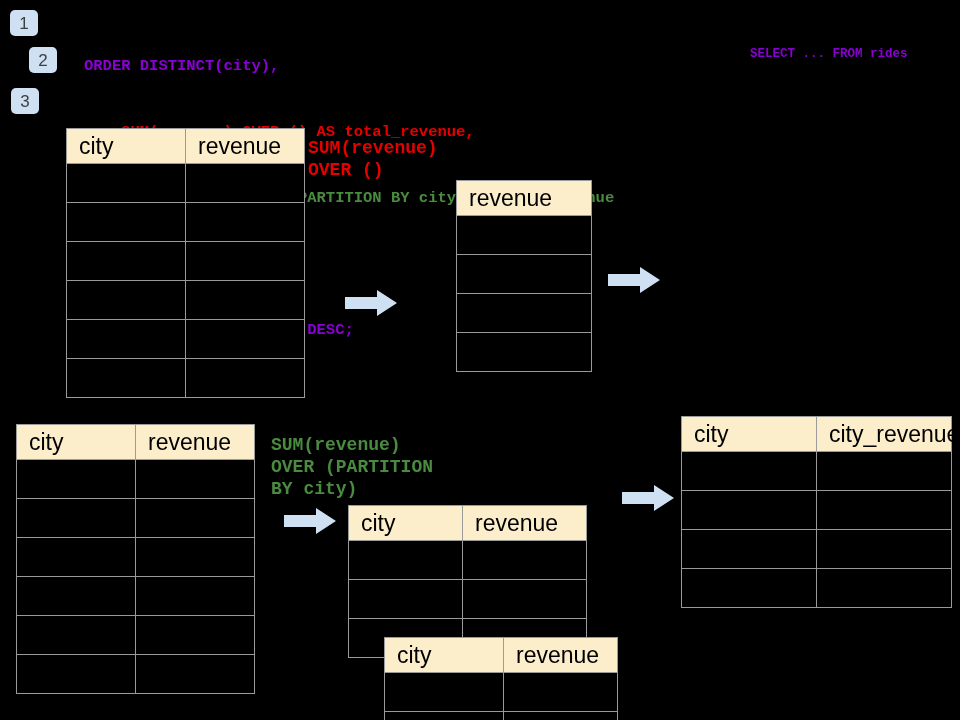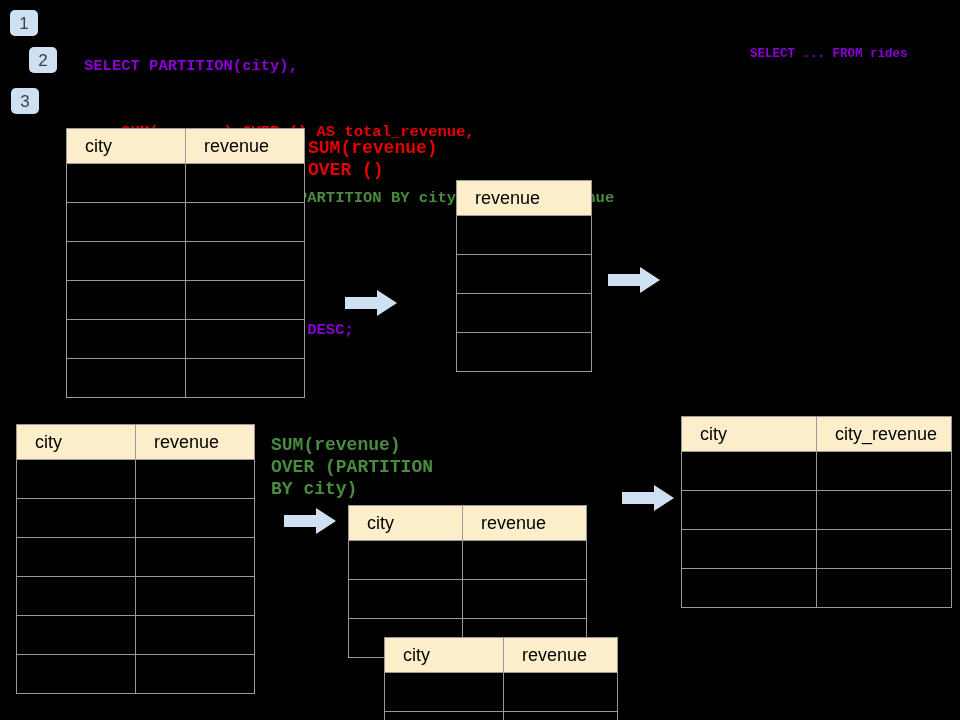--- a/index.html
+++ b/index.html
@@ -74,22 +74,22 @@
   .tbl td {
     border: 1px solid #9a9a9a;
     padding: 0;
     background: #000000;
     height: 38px;
   }
   .tbl td.hdr {
     background: #fceecb;
     color: #000000;
     font-family: "Liberation Sans", sans-serif;
-    font-size: 18px;
-    padding: 0 18px;
+    font-size: 23px;
+    padding: 0 12px;
     height: 34px;
     text-align: left;
     vertical-align: middle;
   }
 
   
   .arrow {
     position: absolute;
     width: 52px;
     height: 30px;
@@ -103,21 +103,21 @@
   <span>1</span>
 </div>
 <div class="step-badge" style="left:29px; top:47px;">
   <span>2</span>
 </div>
 <div class="step-badge" style="left:11px; top:88px;">
   <span>3</span>
 </div>
 
 <div class="sql-block" style="left:84px; top:11px;">
-  <div class="sql-line" style="color: rgb(138, 0, 212);">SELECT PARTITION(city),</div>
+  <div class="sql-line" style="color: rgb(138, 0, 212);">ORDER DISTINCT(city),</div>
   <div class="sql-line" style="color: rgb(230, 0, 0);">    SUM(revenue) OVER () AS total_revenue,</div>
   <div class="sql-line" style="color: rgb(74, 140, 63);">    SUM(revenue) OVER (PARTITION BY city) as city_revenue</div>
   <div class="sql-line" style="color: rgb(138, 0, 212);">  FROM rides</div>
   <div class="sql-line" style="color: rgb(138, 0, 212);">  ORDER by city_revenue DESC;</div>
 </div>
 
 <div class="side-note" style="left: 750px; top: 45px; color: rgb(138, 0, 212);">SELECT ... FROM rides</div>
 
 <div class="annot" style="left: 308px; top: 137px; color: rgb(230, 0, 0);">SUM(revenue)
 OVER ()</div>

